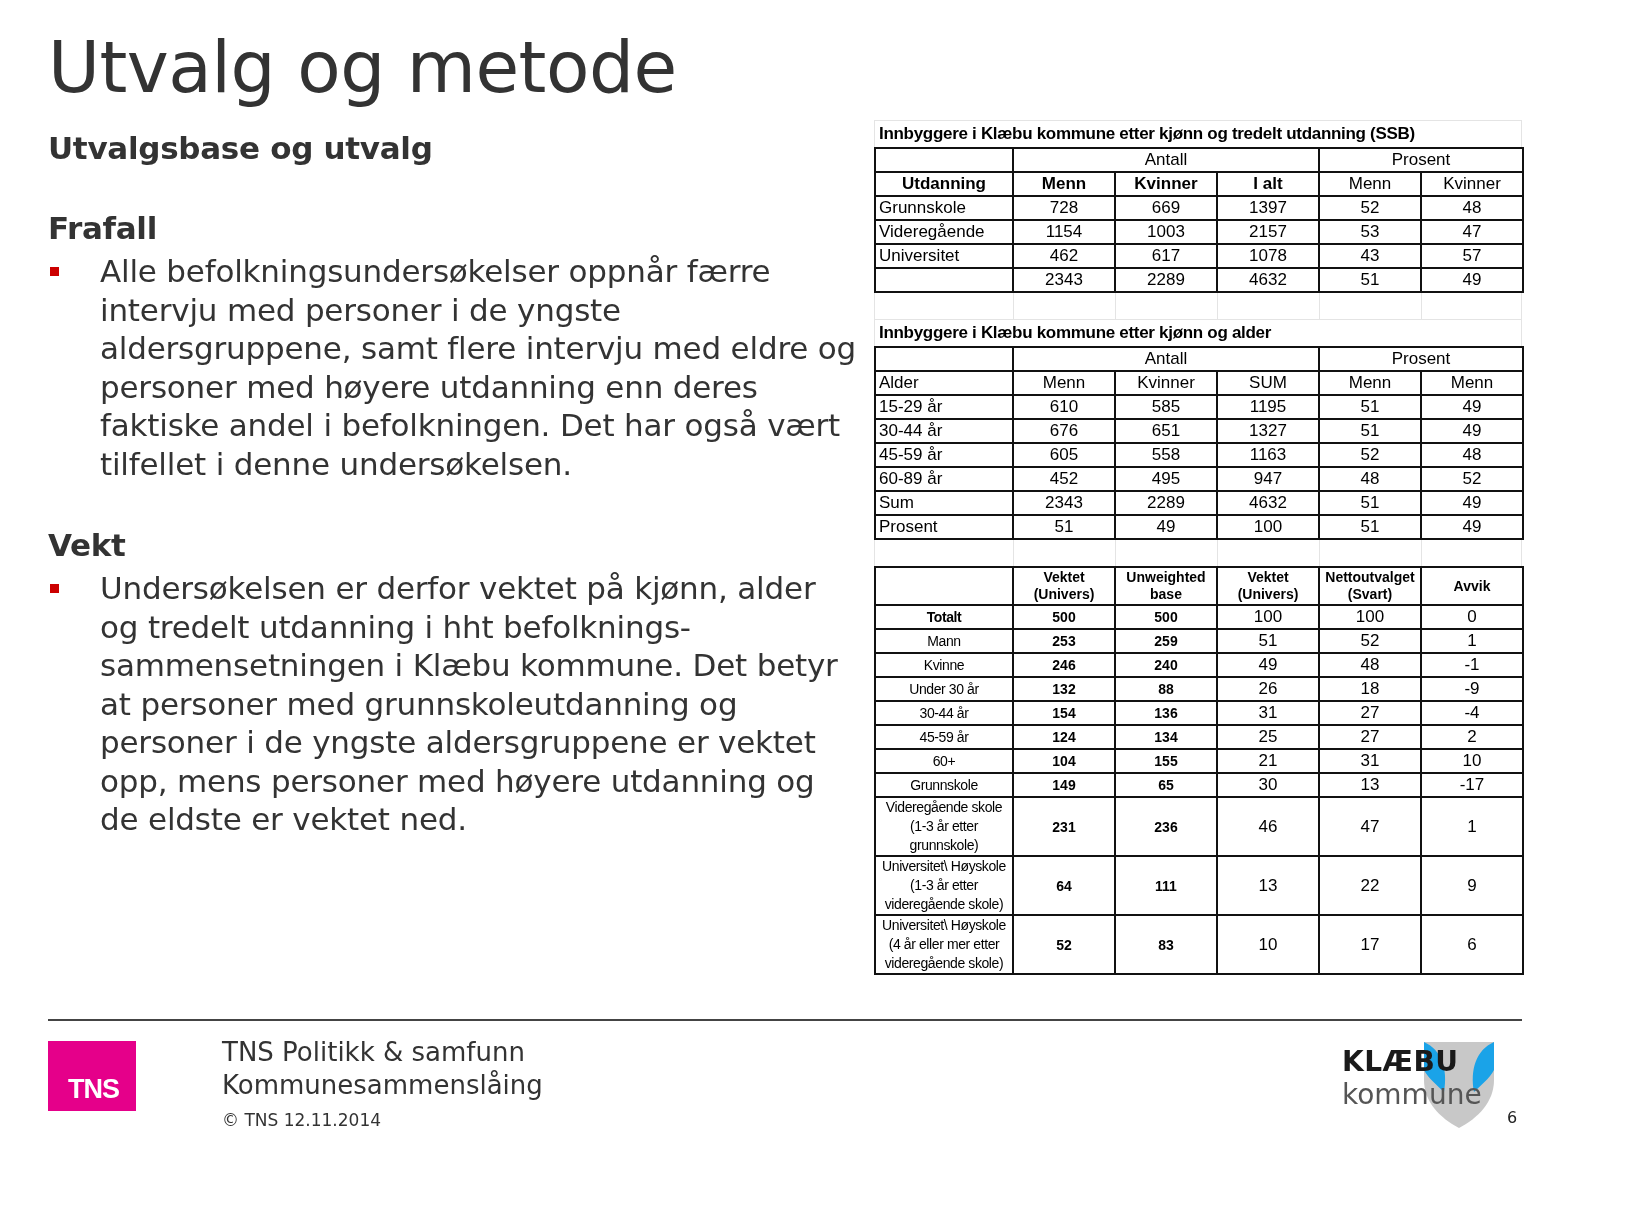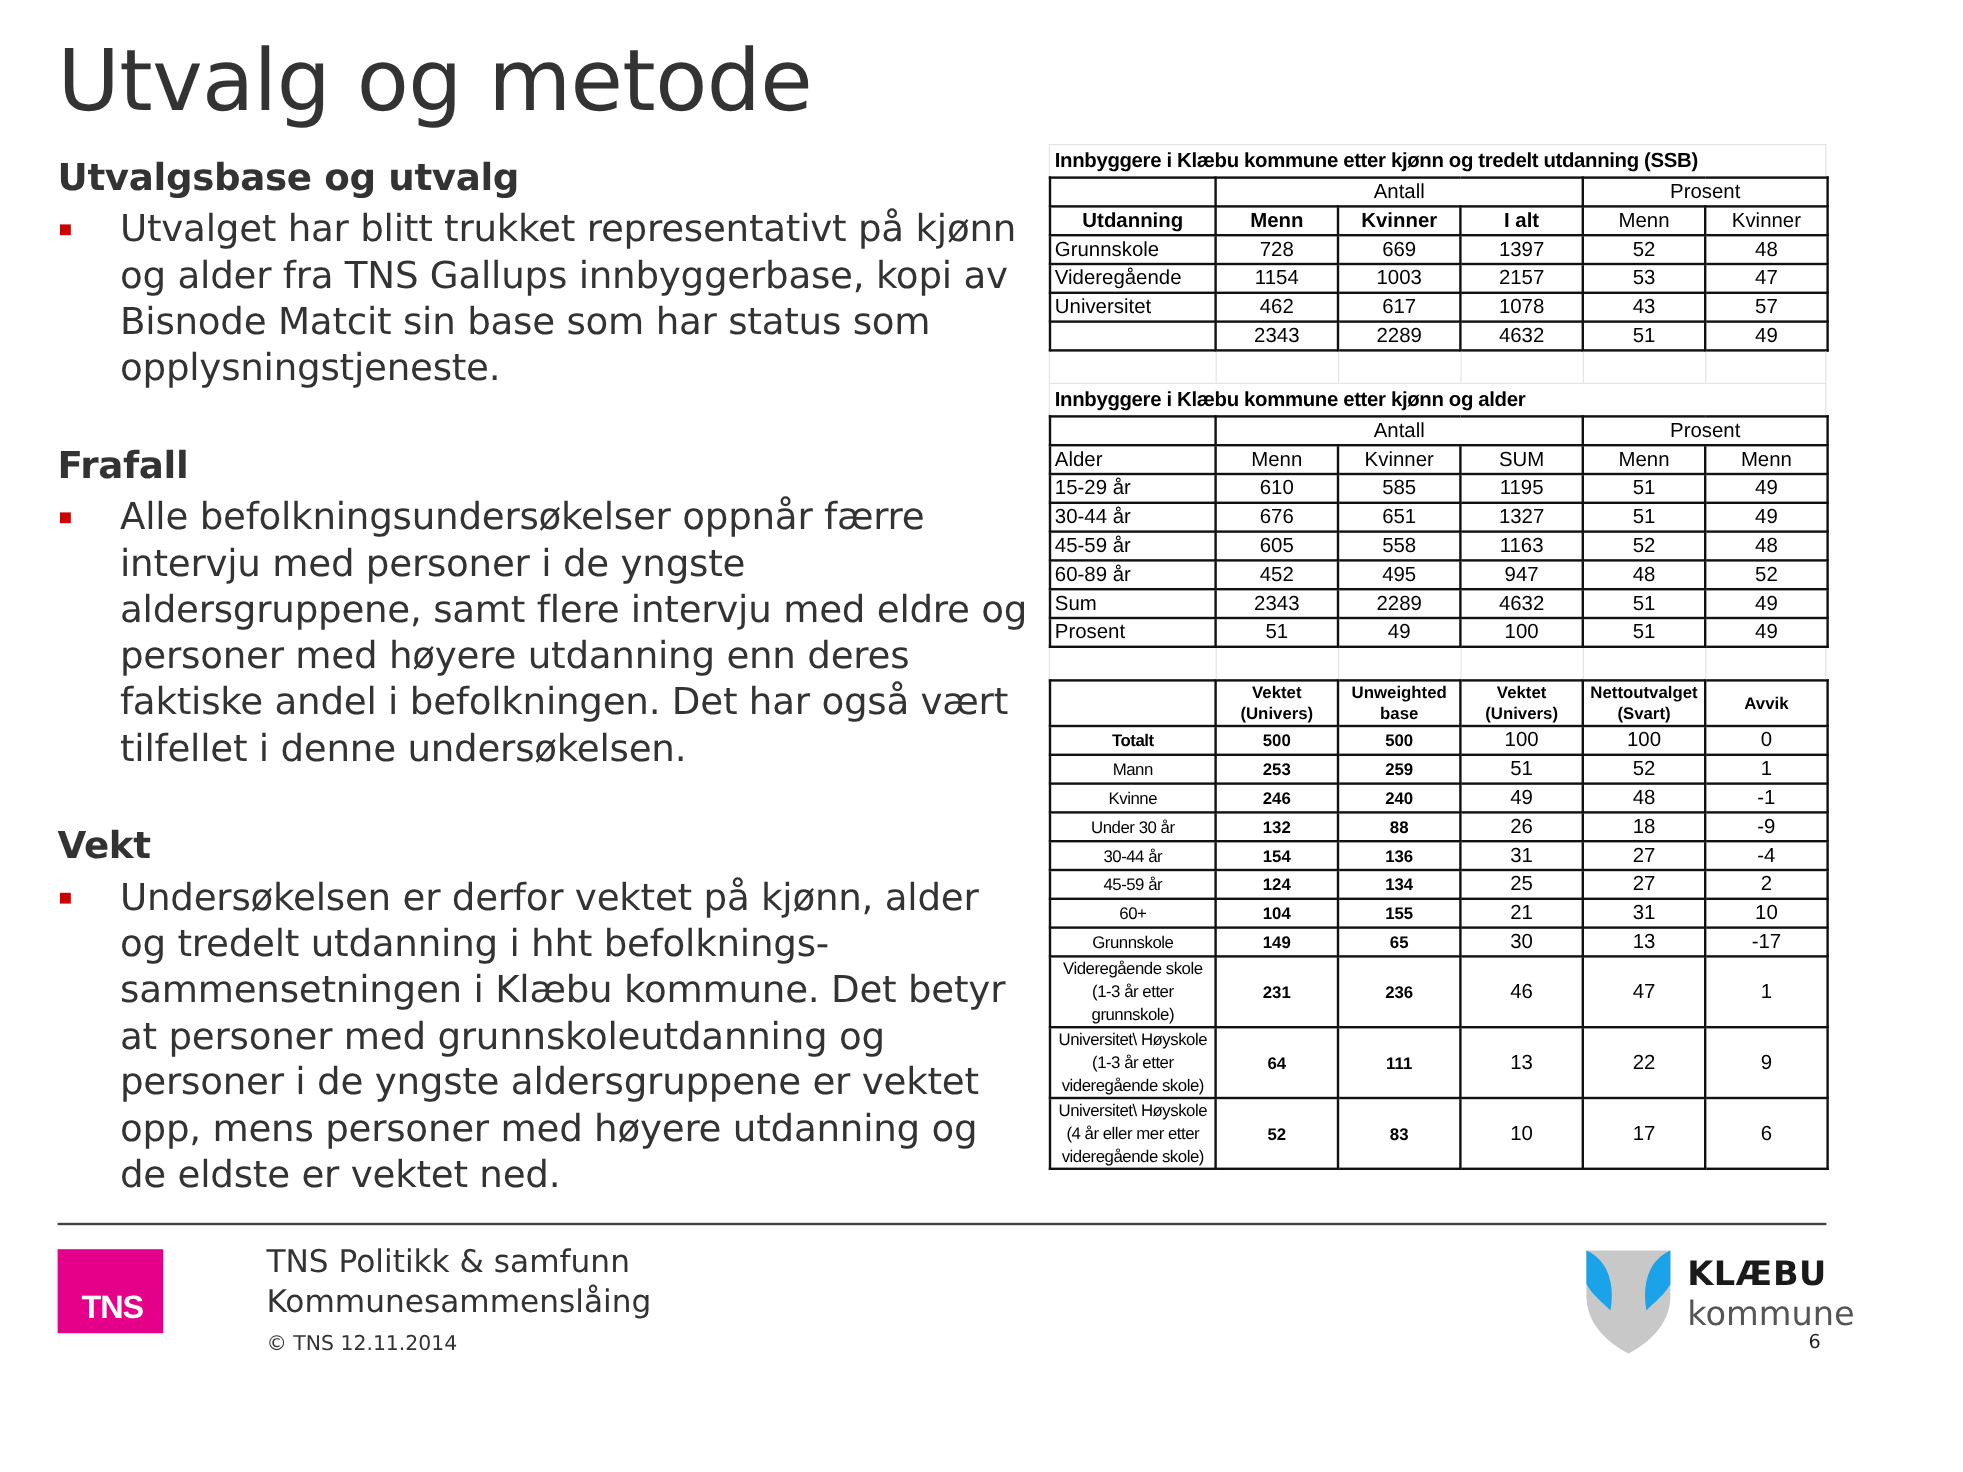--- a/index.html
+++ b/index.html
@@ -36,38 +36,34 @@
 
   .hr { position: absolute; left: 48px; top: 1019px; width: 1474px; height: 2px; background: #444; }
 
   .tns-logo { position: absolute; left: 48px; top: 1041px; width: 88px; height: 70px; background: #e5008a; }
   .tns-logo span { position: absolute; left: 20px; bottom: 6px; color: #fff; font-family: "Liberation Sans", sans-serif;
                    font-weight: bold; font-size: 27px; letter-spacing: -1px; }
   .footer-text { position: absolute; left: 222px; top: 1036px; color: #333; }
   .footer-text .f1 { font-size: 26px; line-height: 33px; }
   .footer-text .f2 { font-size: 17px; margin-top: 8px; }
 
-  .klaebu { position: absolute; left: 1320px; top: 1040px; width: 240px; height: 90px; }
+  .klaebu { position: absolute; left: 1256px; top: 1040px; width: 240px; height: 90px; text-align: right; }
   .klaebu .name { position: absolute; left: 86px; top: 5px; font-family: "DejaVu Sans", sans-serif; font-size: 28px;
                   font-weight: bold; color: #1a1a1a; letter-spacing: 0.5px; }
   .klaebu .sub { position: absolute; left: 86px; top: 38px; font-size: 28px; color: #555; }
   .page-num { position: absolute; left: 1507px; top: 1108px; font-size: 16px; color: #222; }
 </style>
 </head>
 <body>
 
 <h1 class="title">Utvalg og metode</h1>
 
 <div class="left">
   <div class="section">
     <div class="section-head">Utvalgsbase og utvalg</div>
-    <div class="bullet">
-      <span class="marker"></span>
-      <span>Utvalget har blitt  trukket representativt på kjønn og alder fra TNS Gallups innbyggerbase, kopi av Bisnode Matcit sin base som har status som opplysningstjeneste.</span>
-    </div>
   </div>
   <div class="section">
     <div class="section-head">Frafall</div>
     <div class="bullet">
       <span class="marker"></span>
       <span>Alle befolkningsundersøkelser oppnår færre intervju med personer i de yngste aldersgruppene, samt flere intervju med eldre og personer med høyere utdanning enn deres faktiske andel i befolkningen. Det har også vært tilfellet i denne undersøkelsen.</span>
     </div>
   </div>
   <div class="section">
     <div class="section-head">Vekt</div>

